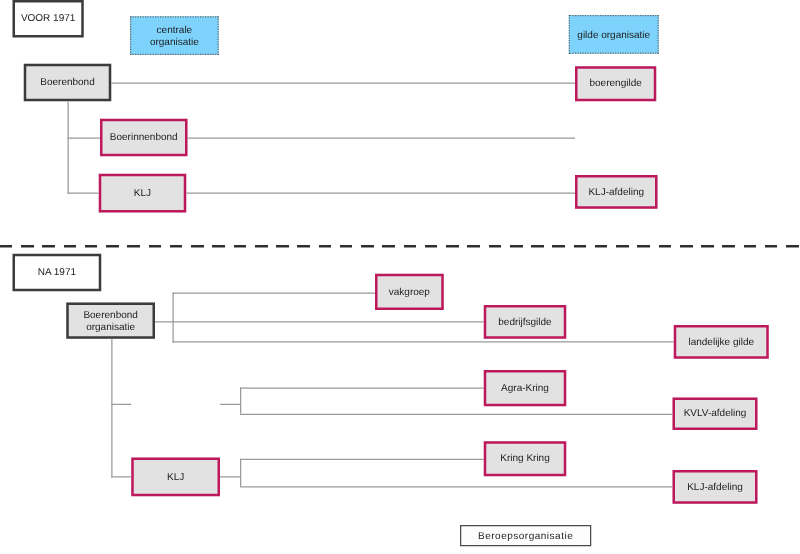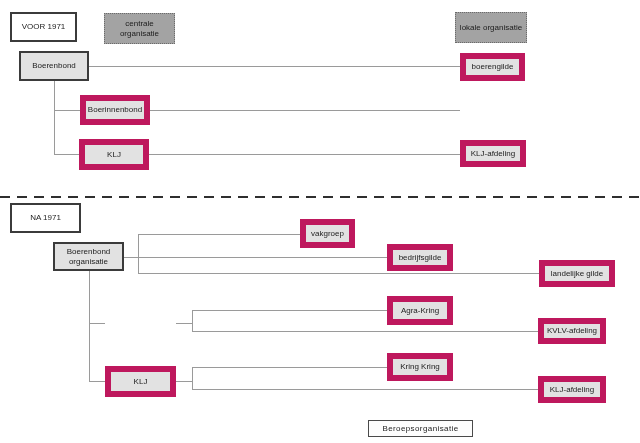--- a/index.html
+++ b/index.html
@@ -2,45 +2,45 @@
 <html><head>
 <meta charset="utf-8">
 <style>
   html,body{margin:0;padding:0;background:#ffffff;}
   .stage{
     position:relative;width:640px;height:443px;background:#ffffff;
     font-family:"Liberation Sans", sans-serif;color:#1c1c1c;overflow:hidden;
   }
   .box{
     position:absolute;box-sizing:border-box;
-    background:#e2e2e2;border:6px solid #be185d;
+    background:#e2e2e2;border:2px solid #be185d;
     display:flex;align-items:center;justify-content:center;
     text-align:center;font-size:8px;line-height:1.25;
     padding:1px 2px;color:#1c1c1c;
   }
   .em{border:2px solid #3b3b3b;}
   .white{background:#ffffff;}
-  .dotted{border:1px dotted #6a6a6a;background:#a3a3a3;}
+  .dotted{border:1px dotted #6a6a6a;background:#7dd3fc;}
   .legendbox{background:#fdfdfd;border:1px solid #4a4a4a;font-size:8px;letter-spacing:0.4px;text-align:right;}
   .ln{position:absolute;background:#9a9a9a;}
   .divider{
     position:absolute;left:0;top:196px;width:640px;height:2px;
     background:repeating-linear-gradient(90deg,#2f2f2f 0 10px,transparent 10px 17px);
   }
 </style>
 </head>
 <body>
 
 <div class="stage">
 
-  <div class="box em white" style="left:10px;top:12px;width:67px;height:30px">VOOR 1971</div>
+  <div class="box em white" style="left:10px;top:0;width:57px;height:30px">VOOR 1971</div>
 
   <div class="box dotted" style="left:104px;top:13px;width:71px;height:31px">centrale organisatie</div>
 
-  <div class="box dotted" style="left:455px;top:12px;width:72px;height:31px">lokale organisatie</div>
+  <div class="box dotted" style="left:455px;top:12px;width:72px;height:31px">gilde organisatie</div>
 
   <div class="box" style="left:80px;top:95px;width:70px;height:30px">Boerinnenbond</div>
 
   <div class="box em" style="left:19px;top:51px;width:70px;height:30px">Boerenbond</div>
 
   <div class="box" style="left:79px;top:139px;width:70px;height:31px">KLJ</div>
 
   <div class="box" style="left:460px;top:53px;width:65px;height:28px">boerengilde</div>
 
 

